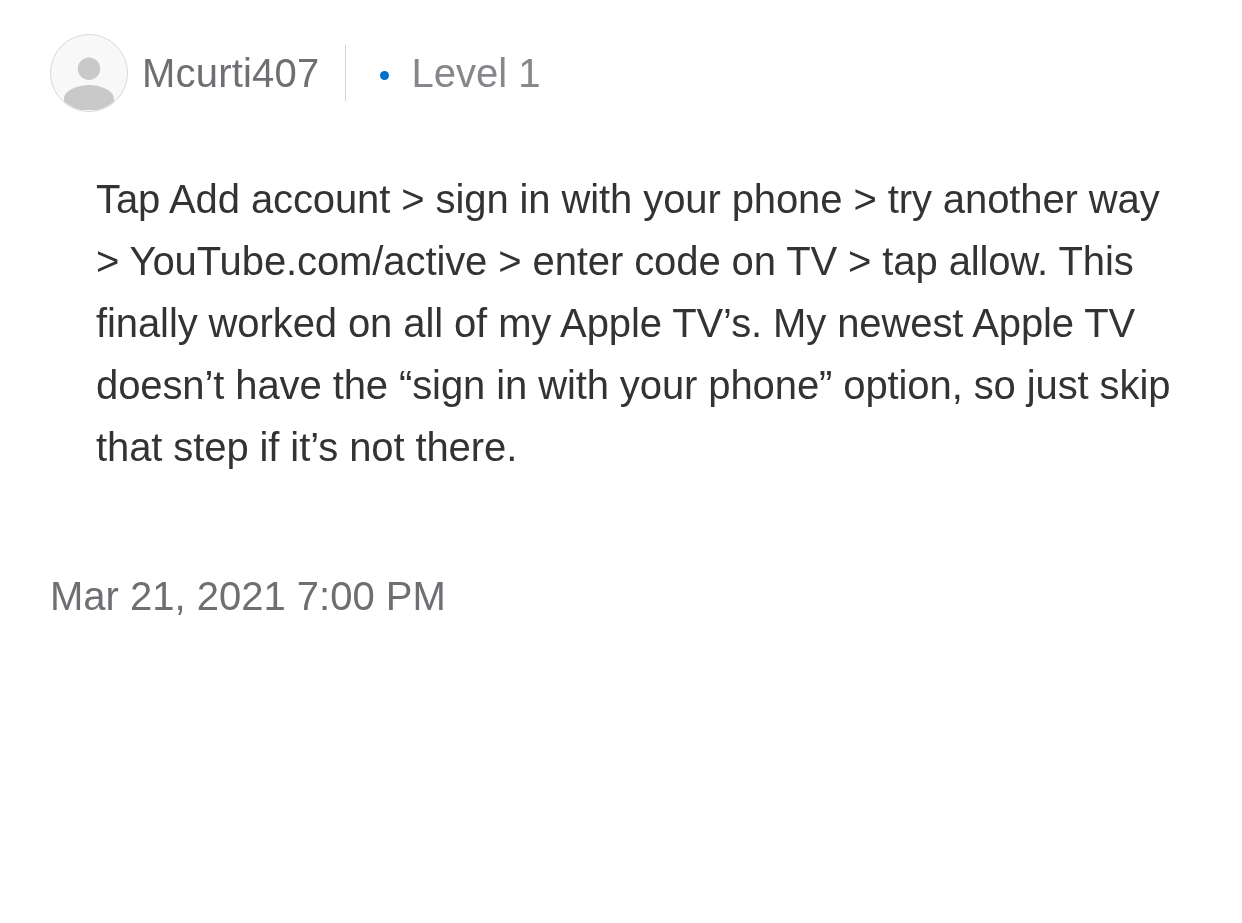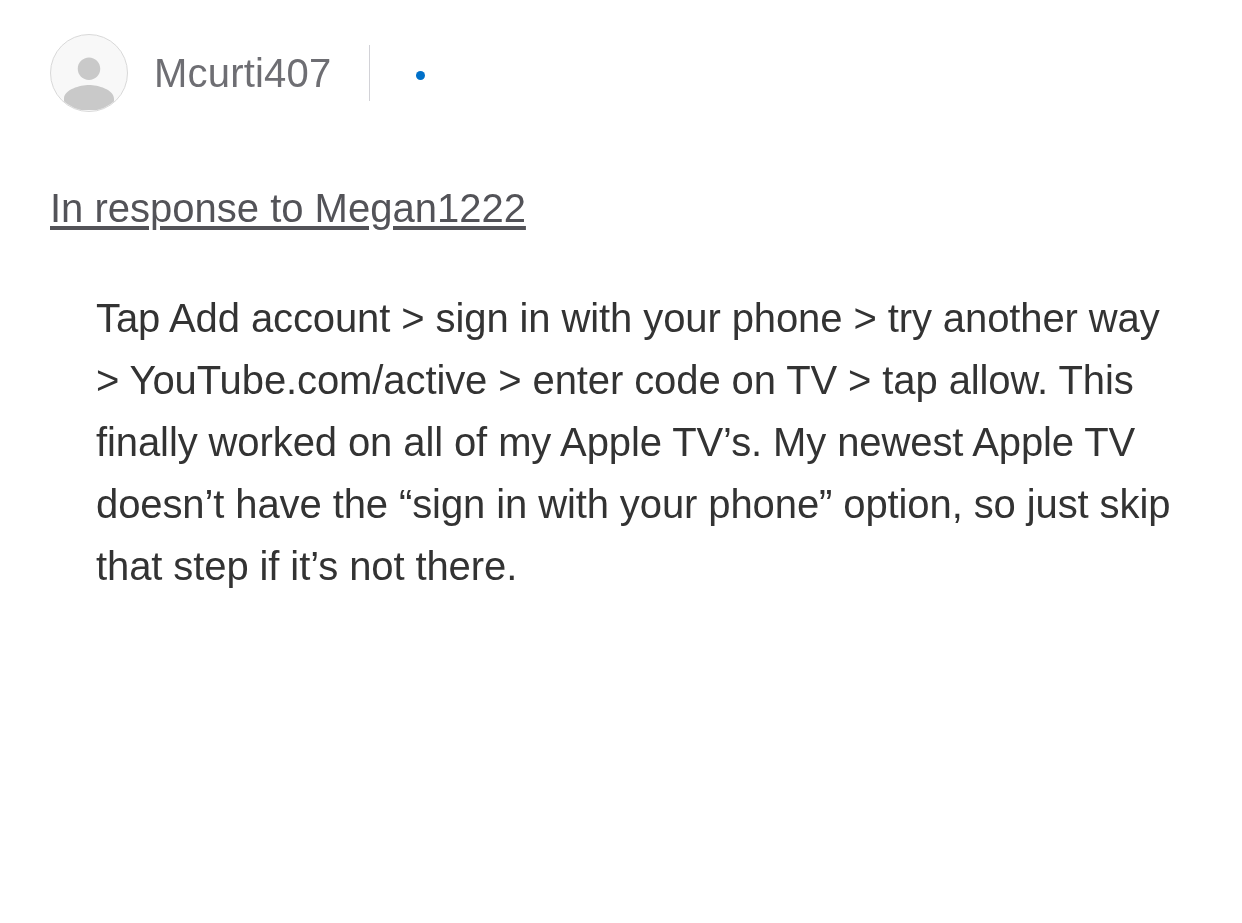--- a/index.html
+++ b/index.html
@@ -15,21 +15,21 @@
 
   .post {
     box-sizing: border-box;
     padding: 34px 50px 0 50px;
   }
 
   
   .header {
     display: flex;
     align-items: center;
-    gap: 26px;
+    gap: 14px;
     height: 78px;
   }
 
   .avatar {
     width: 76px;
     height: 76px;
     border-radius: 50%;
     border: 1px solid #d9d9d9;
     background: #f8f8f8;
     display: flex;
@@ -107,20 +107,21 @@
 
   <header class="header">
     <div class="avatar">
       <svg viewBox="0 0 24 24">
         <path d="M12 12c2.5 0 4.5-2 4.5-4.5S14.5 3 12 3 7.5 5 7.5 7.5 9.5 12 12 12zm0 2c-3.5 0-10 1.8-10 5.5V24h20v-4.5C22 15.8 15.5 14 12 14z"></path>
       </svg>
     </div>
     <span class="username">Mcurti407</span>
     <span class="divider"></span>
     <span class="bullet"></span>
+    <span class="level">Level 1</span>
   </header>
 
-  <a class="in-response" href="#">In response to Megan1222</a>
 
   <p class="body">Tap Add account &gt; sign in with your phone &gt; try another way &gt; YouTube.com/active &gt; enter code on TV &gt; tap allow. This finally worked on all of my Apple TV’s. My newest Apple TV doesn’t have the “sign in with your phone” option, so just skip that step if it’s not there.</p>
 
+  <div class="timestamp">Mar 21, 2021 7:00 PM</div>
 
 </article>
 
 </body></html>

